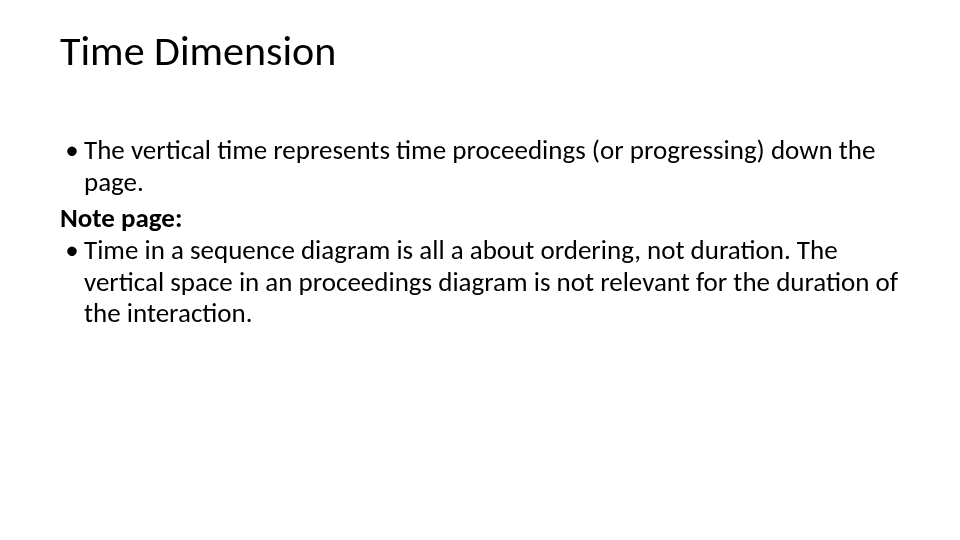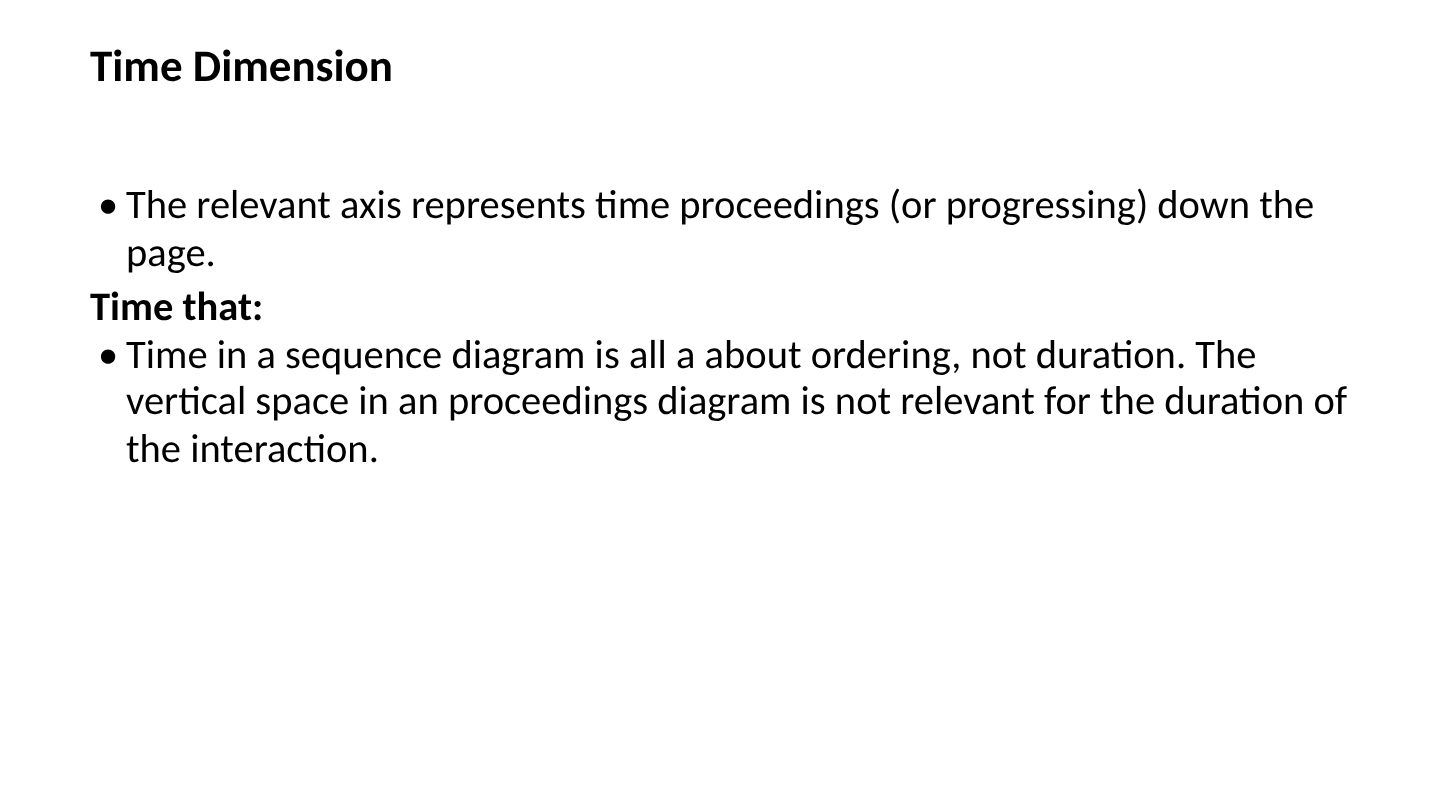--- a/index.html
+++ b/index.html
@@ -12,22 +12,22 @@
     color: #000000;
     overflow: hidden;
   }
   .slide {
     width: 960px;
     height: 540px;
     box-sizing: border-box;
     padding: 28px 60px 0 60px;
   }
   .title {
-    font-size: 30px;
-    font-weight: 700;
+    font-size: 42px;
+    font-weight: 400;
     margin: 0 0 60px 0;
     line-height: 1.1;
   }
   .body {
     font-size: 27px;
     line-height: 1.18;
   }
   .bullet-row {
     display: flex;
     align-items: flex-start;
@@ -49,24 +49,24 @@
 </head>
 <body>
 
 <div class="slide">
   <h1 class="title">Time Dimension</h1>
 
   <div class="body">
 
     <div class="bullet-row">
       <span class="bullet">•</span>
-      <span class="bullet-text">The relevant axis represents time proceedings (or progressing) down the page.</span>
+      <span class="bullet-text">The vertical time represents time proceedings (or progressing) down the page.</span>
     </div>
 
-    <div class="note-label">Time that:</div>
+    <div class="note-label">Note page:</div>
 
     <div class="bullet-row">
       <span class="bullet">•</span>
       <span class="bullet-text">Time in a sequence diagram is all a about ordering, not duration. The vertical space in an proceedings diagram is not relevant for the duration of the interaction.</span>
     </div>
 
   </div>
 </div>
 
 </body></html>

